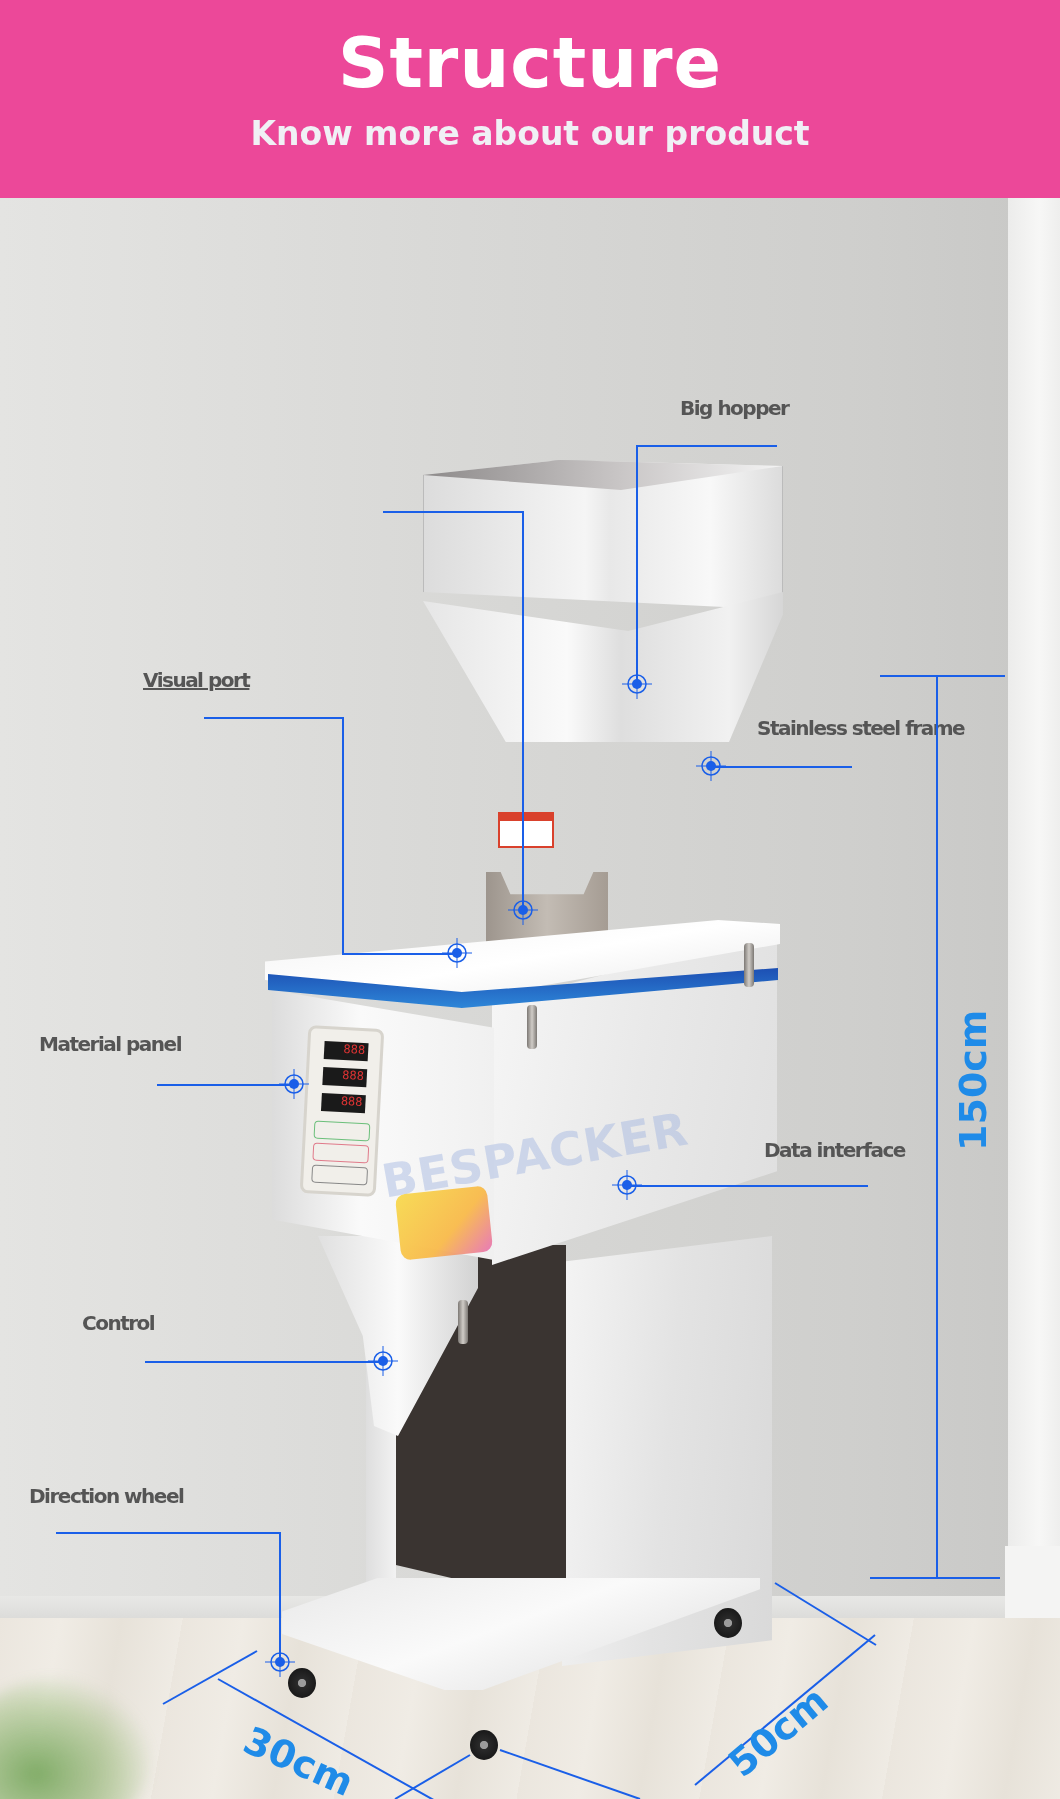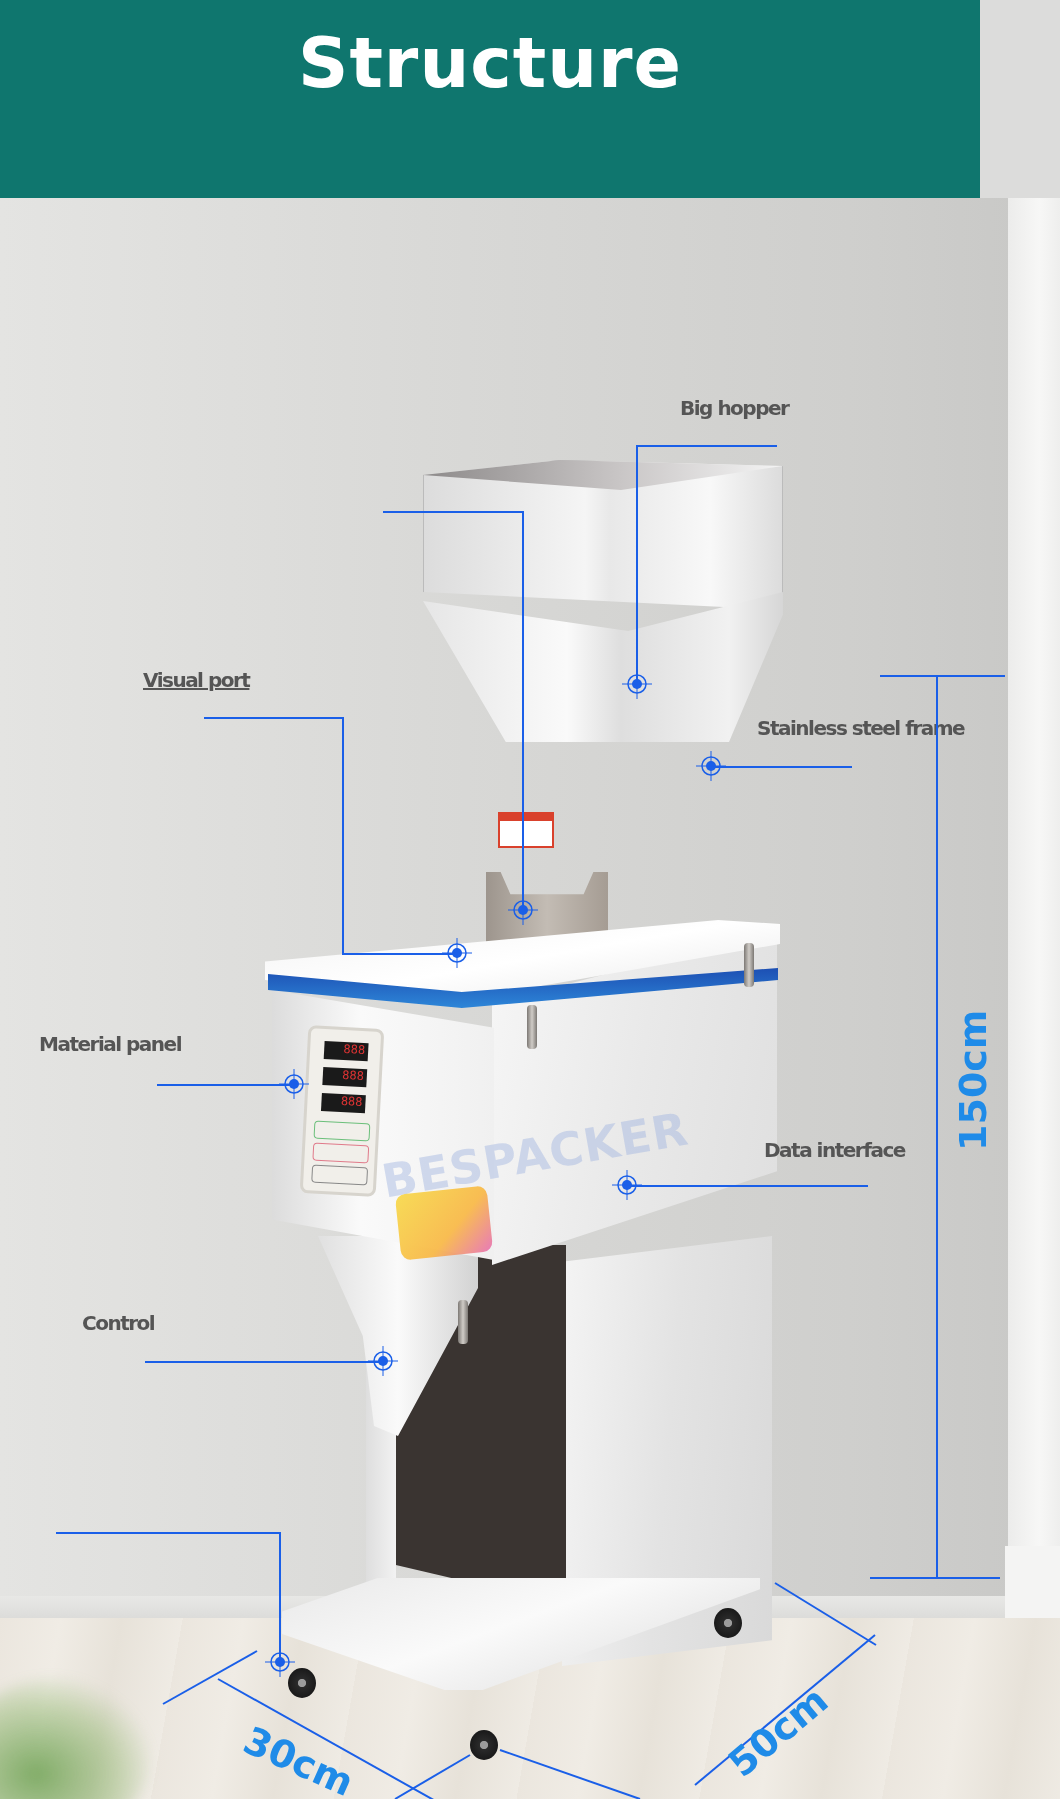--- a/index.html
+++ b/index.html
@@ -1,19 +1,19 @@
 <!DOCTYPE html>
 <html><head>
 <meta charset="utf-8">
 <style>
   * { margin:0; padding:0; box-sizing:border-box; }
   html, body { width:1060px; height:1799px; overflow:hidden; }
   body { position:relative; font-family:"DejaVu Sans", sans-serif; background:#dcdcdb; }
 
-  .header { position:absolute; left:0; top:0; width:980px; height:198px; background:#0f766e; text-align:center; color:#fff; }
+  .header { position:absolute; left:0; top:0; width:1060px; height:198px; background:#ec4899; text-align:center; color:#fff; }
   .header .title { position:absolute; left:0; right:0; top:22px; font-size:70px; font-weight:bold; letter-spacing:1px; }
   .header .subtitle { position:absolute; left:0; right:0; top:114px; font-size:33px; font-weight:bold; color:#f0f0f5; }
 
   .scene { position:absolute; left:0; top:198px; width:1060px; height:1601px; overflow:hidden;
     background: linear-gradient(90deg, #e4e4e2 0%, #d9d9d7 40%, #cfcfcd 80%, #c9c9c7 96%); }
   .wall-right { position:absolute; left:1008px; top:0; width:52px; height:1420px;
     background: linear-gradient(90deg,#ececeb,#f7f7f6 60%,#eeeeed); }
   .baseboard { position:absolute; left:0; top:1398px; width:1008px; height:22px; background:linear-gradient(#e8e8e6,#dcdcda); }
   .baseboard-right { position:absolute; left:1005px; top:1348px; width:55px; height:72px; background:#f4f4f3; }
   .floor { position:absolute; left:0; top:1420px; width:1060px; height:181px;
@@ -75,20 +75,21 @@
   .label { position:absolute; font-family:"DejaVu Sans", sans-serif; font-weight:bold; color:#555555; font-size:20px; letter-spacing:-1.5px; white-space:nowrap; pointer-events:auto; }
   .dim { position:absolute; font-family:"DejaVu Sans", sans-serif; font-weight:bold; color:#1f8be8; font-size:38px; white-space:nowrap; pointer-events:auto; }
   .ln { position:absolute; background:#1a5fe8; }
   .marker { position:absolute; width:30px; height:30px; margin-left:-15px; margin-top:-15px; pointer-events:auto; }
 </style>
 </head>
 <body>
 
 <div class="header">
   <div class="title">Structure</div>
+  <div class="subtitle">Know more about our product</div>
 </div>
 
 <div class="scene">
   <div class="wall-right"></div>
   <div class="baseboard"></div>
   <div class="baseboard-right"></div>
   <div class="floor"></div>
   <div class="plant"></div>
 </div>
 
@@ -189,20 +190,21 @@
 
   <div class="label" style="left:82px;top:1311px;">Control</div>
   <div class="ln" style="left:145px;top:1361px;width:238px;height:2px;"></div>
   <svg class="marker" style="left:383px;top:1361px;" viewBox="0 0 30 30">
       <circle cx="15" cy="15" r="9" fill="none" stroke="#1a5fe8" stroke-width="1.5"></circle>
       <circle cx="15" cy="15" r="5" fill="#1a5fe8"></circle>
       <line x1="0" y1="15" x2="30" y2="15" stroke="#1a5fe8" stroke-width="1"></line>
       <line x1="15" y1="0" x2="15" y2="30" stroke="#1a5fe8" stroke-width="1"></line>
     </svg>
 
+  <div class="label" style="left:29px;top:1484px;">Direction wheel</div>
   <div class="ln" style="left:56px;top:1532px;width:224px;height:2px;"></div>
   <div class="ln" style="left:279px;top:1532px;width:2px;height:130px;"></div>
   <svg class="marker" style="left:280px;top:1662px;" viewBox="0 0 30 30">
       <circle cx="15" cy="15" r="9" fill="none" stroke="#1a5fe8" stroke-width="1.5"></circle>
       <circle cx="15" cy="15" r="5" fill="#1a5fe8"></circle>
       <line x1="0" y1="15" x2="30" y2="15" stroke="#1a5fe8" stroke-width="1"></line>
       <line x1="15" y1="0" x2="15" y2="30" stroke="#1a5fe8" stroke-width="1"></line>
     </svg>
 
   <div class="ln" style="left:880px;top:675px;width:125px;height:2px;"></div>

